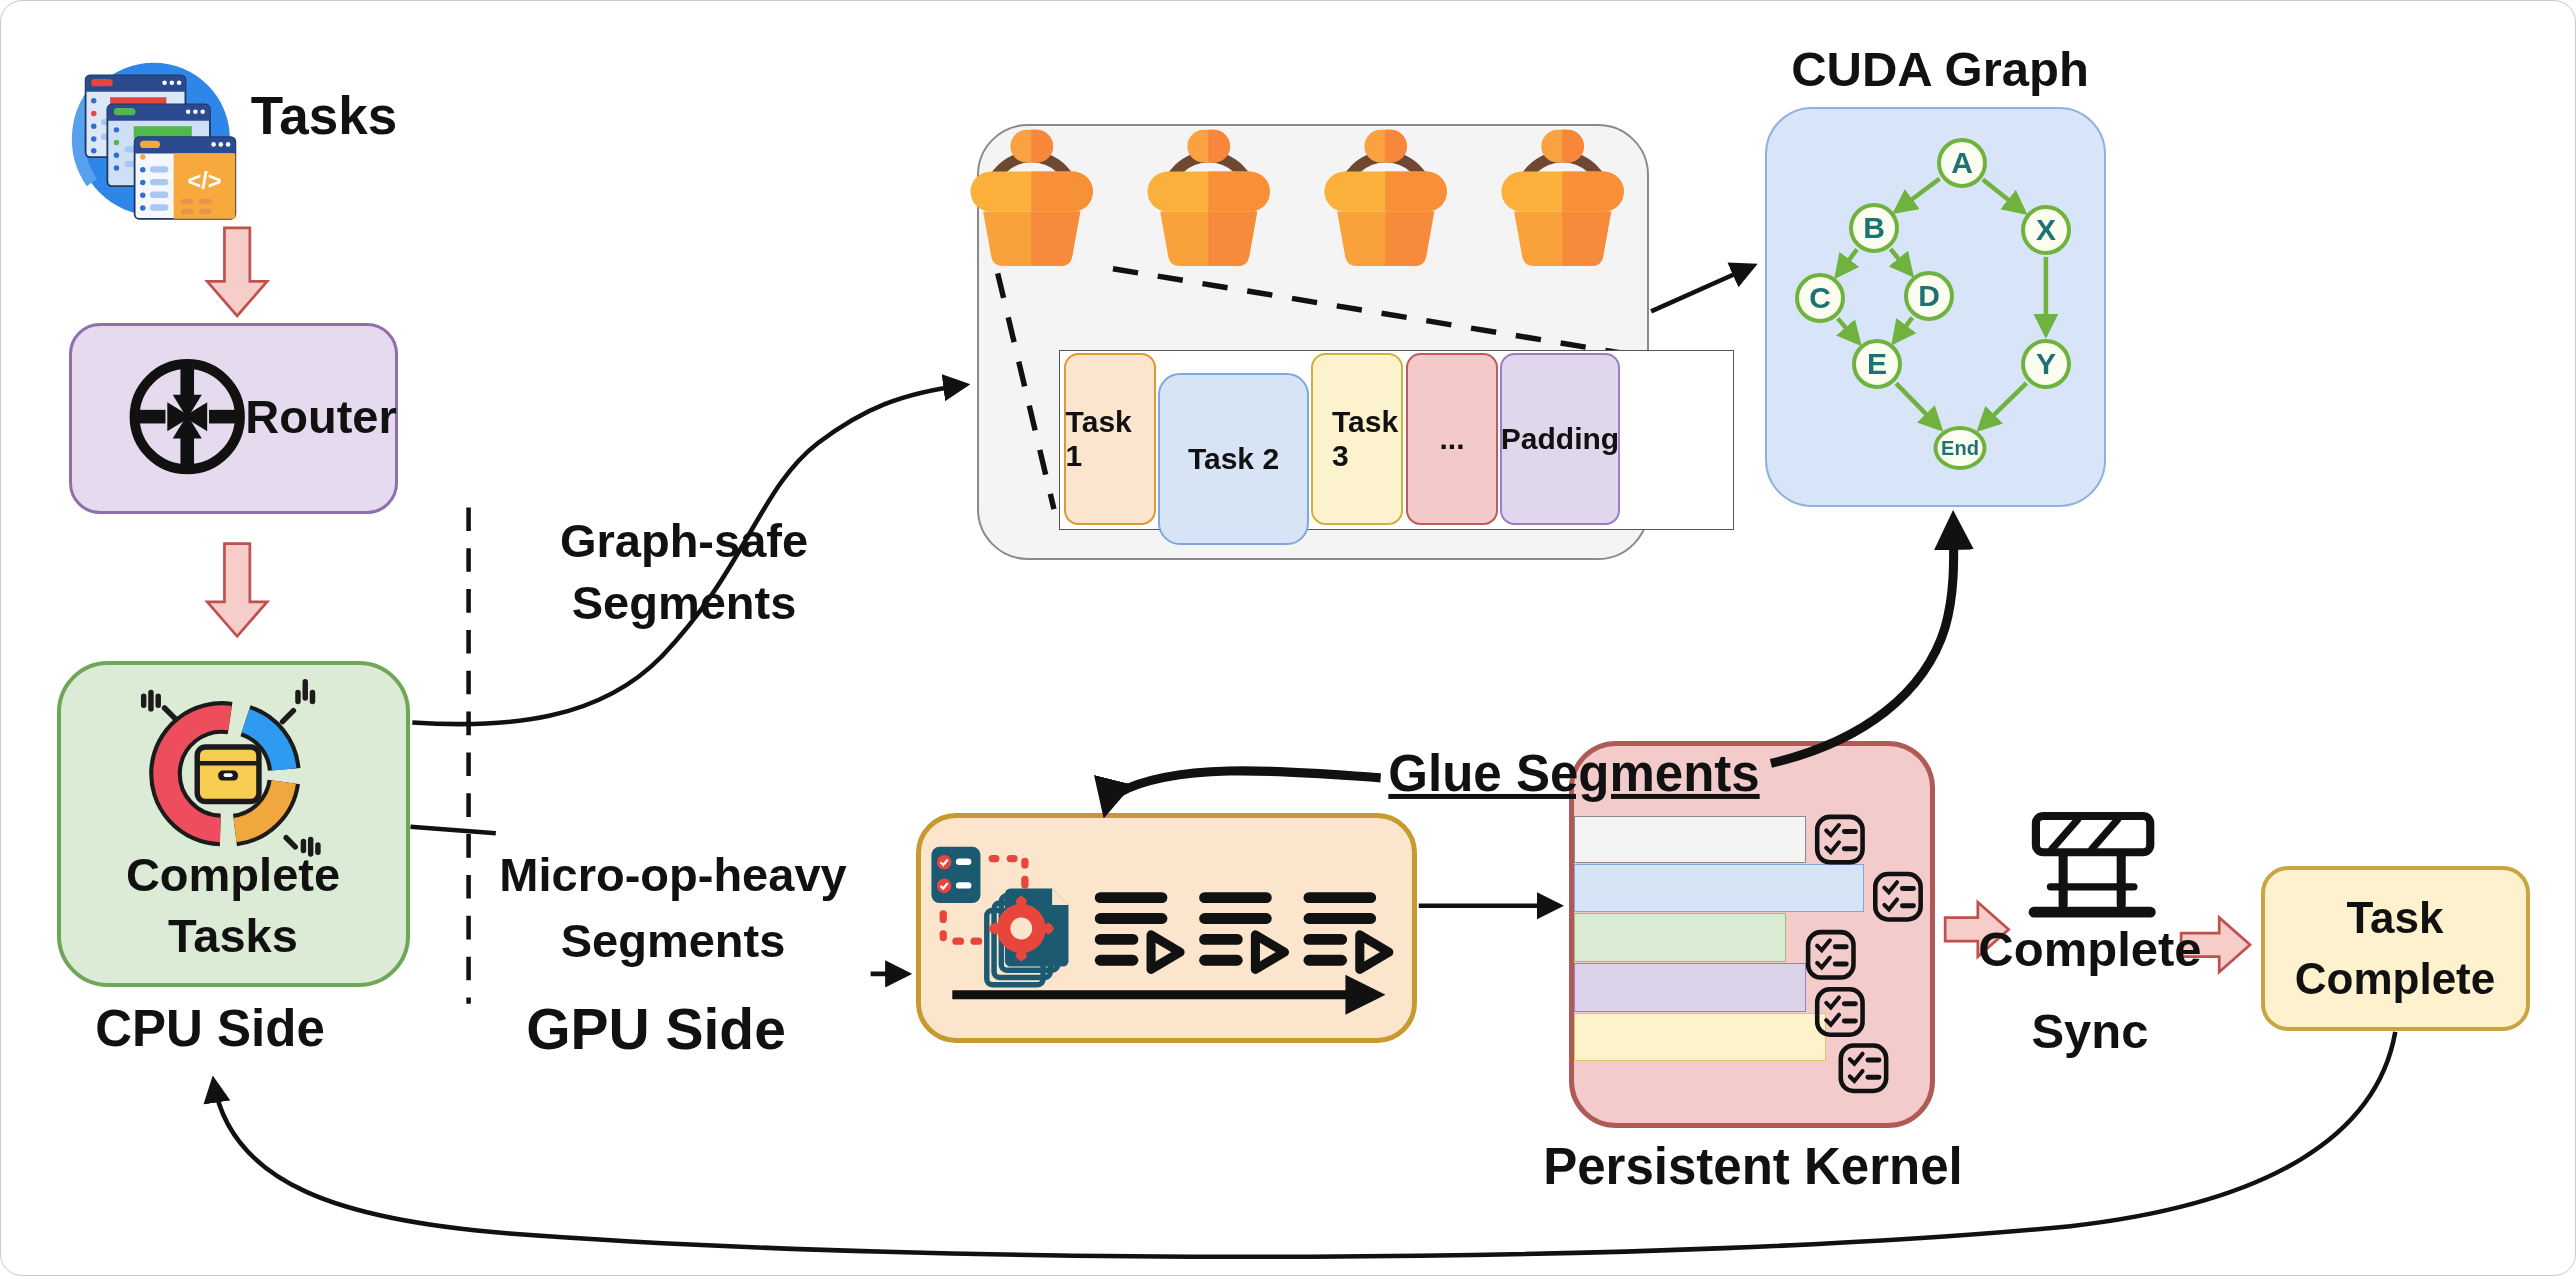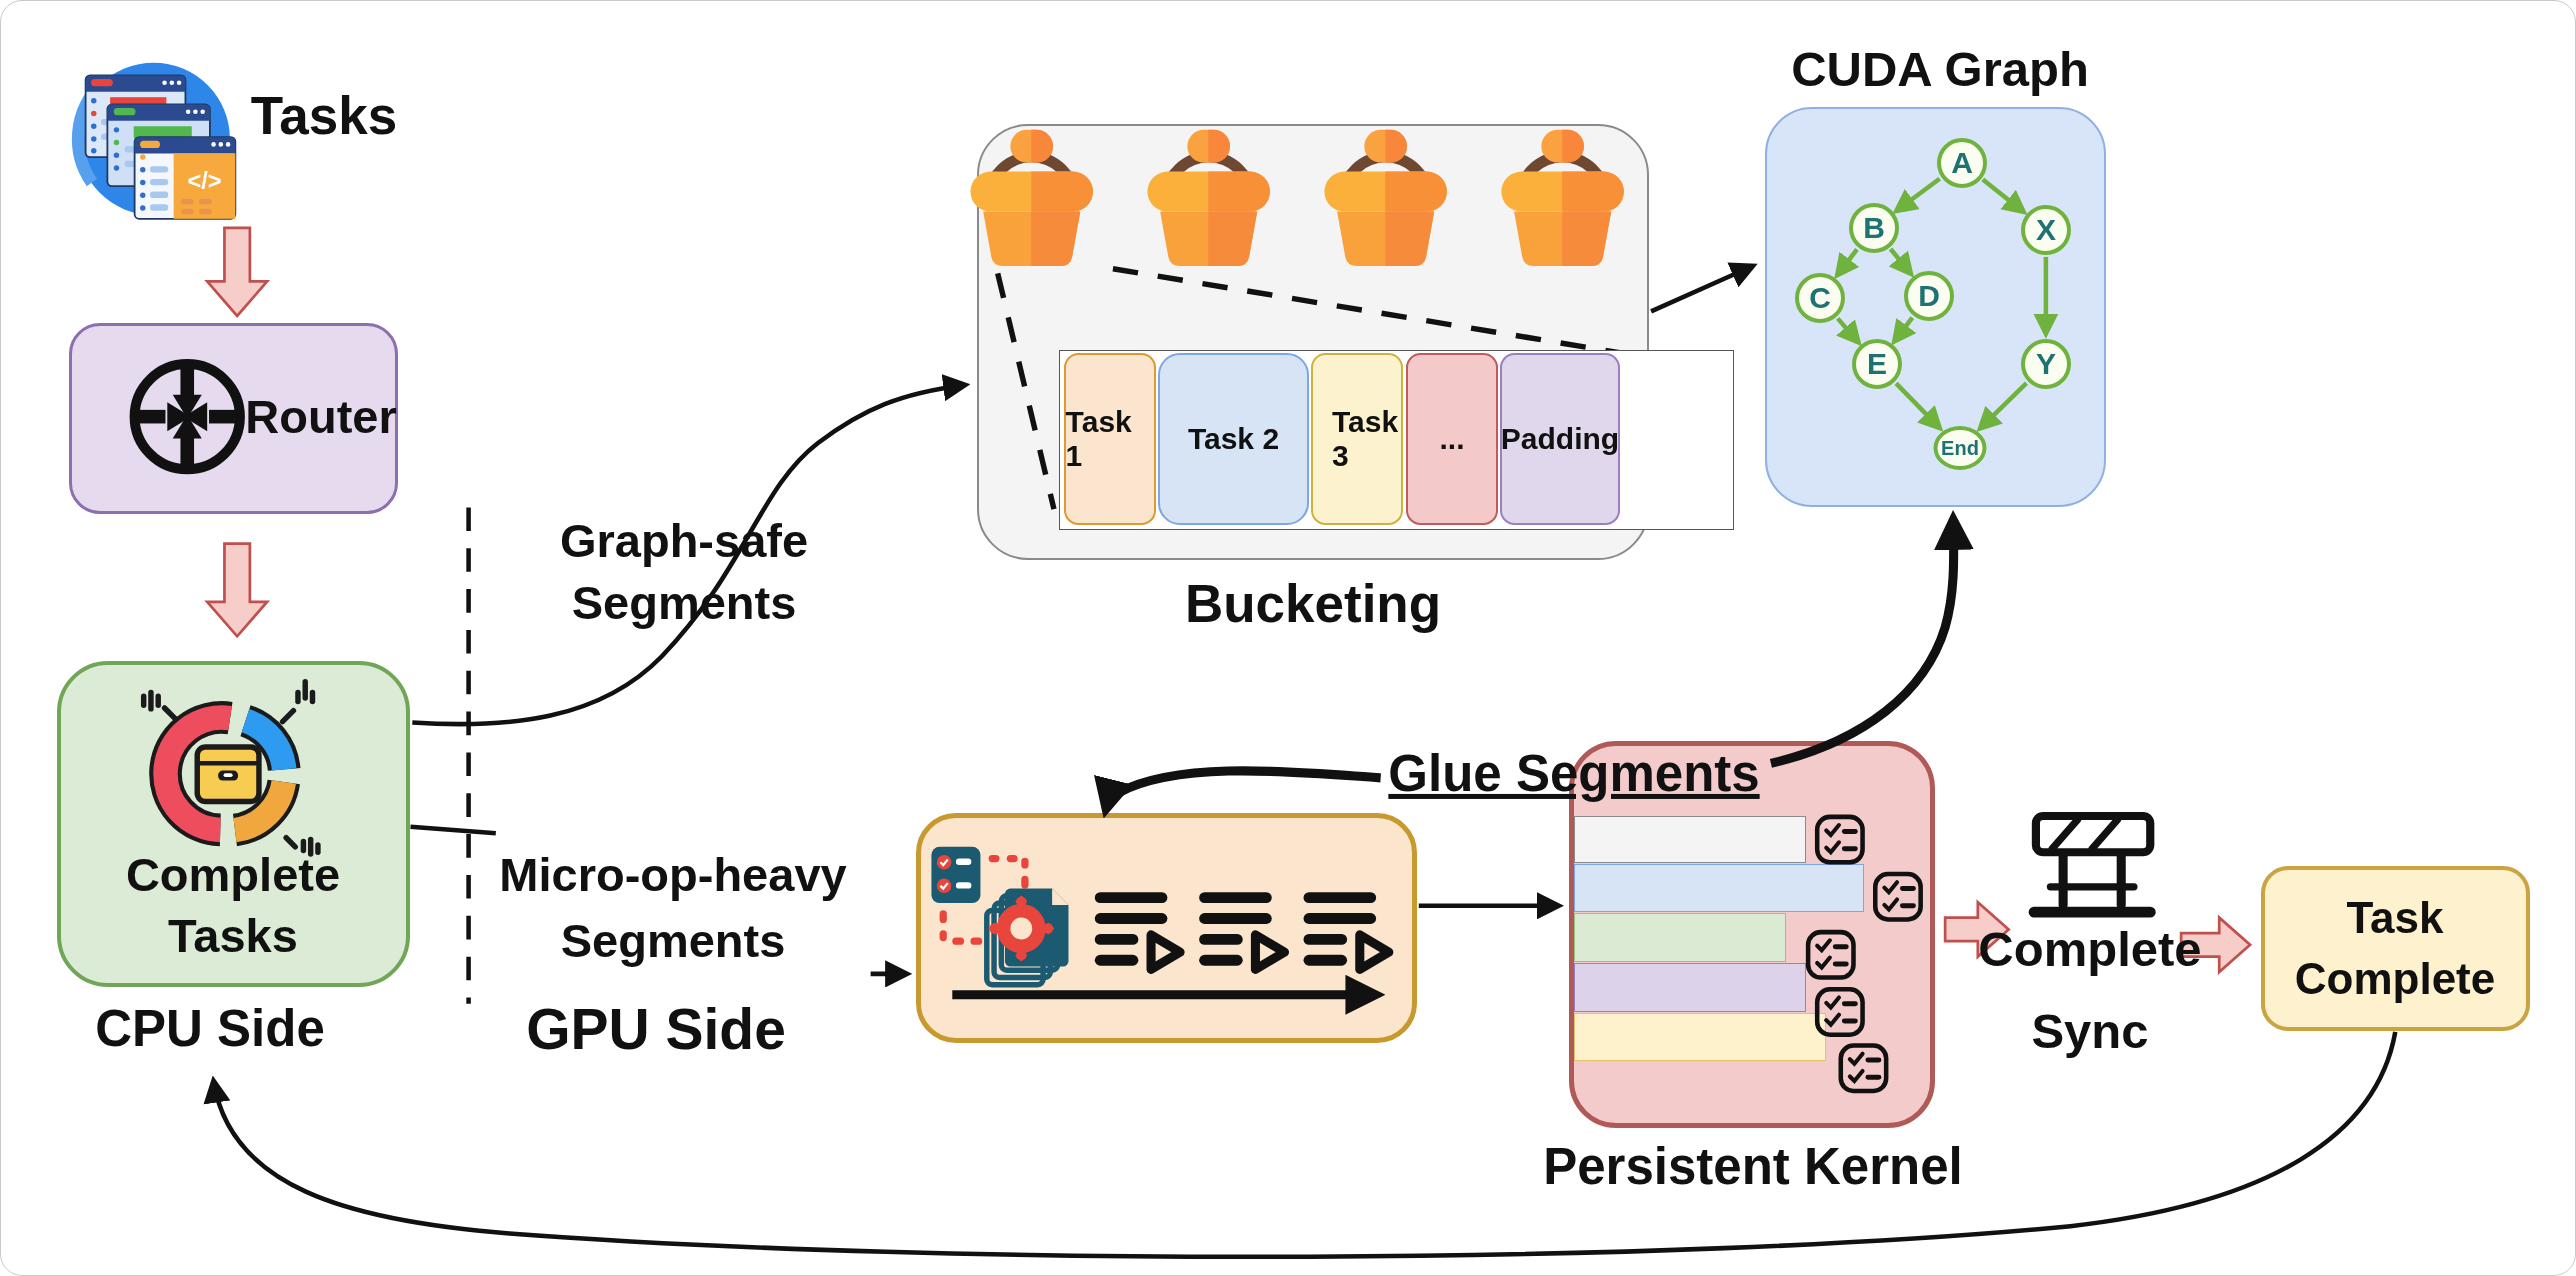--- a/index.html
+++ b/index.html
@@ -14,21 +14,21 @@
   .segmented-box{left:56px;top:660px;width:353px;height:326px;background:#DCEBD5;border:4.5px solid #70A658;border-radius:51px;z-index:2;}
   .bucketing-box{left:976px;top:123px;width:672px;height:436px;background:#F4F4F4;border:2.7px solid #8A8A8A;border-radius:51px;z-index:2;}
   .cuda-box{left:1764px;top:106px;width:341px;height:400px;background:#D8E4F7;border:2.7px solid #8FB1E2;border-radius:47px;z-index:2;}
   .dq-box{left:915px;top:812px;width:501px;height:230px;background:#FCE5CD;border:5.4px solid #C8992E;border-radius:40px;z-index:2;}
   .pk-box{left:1568px;top:740px;width:366px;height:387px;background:#F3CBCB;border:5.4px solid #B05A58;border-radius:47px;z-index:2;}
   .tc-box{left:2260px;top:865px;width:269px;height:165px;background:#FEF2CE;border:4.5px solid #C9A441;border-radius:27px;z-index:2;}
   
   .cellrow{left:1058px;top:349px;width:675px;height:180px;border:1.8px solid #555;background:#fff;z-index:8;}
   .cell{position:absolute;top:1.8px;height:172px;border-radius:14.5px;display:flex;align-items:center;justify-content:center;font-weight:bold;font-size:30px;color:#111;box-sizing:border-box;z-index:9;}
   .cell1{left:3.6px;width:92px;background:#FCE5CE;border:2.7px solid #DD9933;}
-  .cell2{left:98px;width:151px;background:#D7E4F5;border:2.7px solid #7EA6E0;border-radius:22px;}
+  .cell2{left:98px;width:151px;background:#D7E4F5;border:2.7px solid #7EA6E0;border-radius:22px;margin-top:20px;}
   .cell3{left:251px;width:92px;background:#FCF2CE;border:2.7px solid #CCB33F;padding-left:19px;}
   .cell4{left:346px;width:92px;background:#F3C9C9;border:2.7px solid #C05B5B;}
   .cell5{left:440px;width:120px;background:#E0D7EC;border:2.7px solid #9C7FC0;}
   
   .node{position:absolute;width:50px;height:50px;border-radius:50%;background:#FBFDF0;border:4.5px solid #6FB33E;color:#1E7272;display:flex;align-items:center;justify-content:center;font-weight:bold;font-size:30px;transform:translate(-50%,-50%);z-index:8;box-sizing:border-box;}
   .node.end{width:53px;height:44px;font-size:20px;}
   
   .bar{position:absolute;left:0;box-sizing:border-box;z-index:3;}
   .bar1{top:70px;width:232px;height:47px;background:#F4F4F4;border:1.8px solid #8A8A8A;}
   .bar2{top:118px;width:290px;height:48px;background:#D7E4F5;border:1.8px solid #7EA6E0;}
@@ -310,21 +310,20 @@
   <div class="lbl toplayer" style="left:672px;top:940px;font-size:47px;">Segments</div>
   <div class="lbl toplayer" style="left:1573px;top:773px;font-size:51px;text-decoration:underline;">Glue Segments</div>
 
   <div class="box cellrow toplayer">
     <div class="cell cell1">Task 1</div>
     <div class="cell cell2">Task 2</div>
     <div class="cell cell3">Task 3</div>
     <div class="cell cell4">...</div>
     <div class="cell cell5">Padding</div>
   </div>
-  <div class="lbl toplayer" style="left:1312px;top:603px;font-size:53px;">Bucketing</div>
 
   <div class="lbl toplayer" style="left:1939px;top:69px;font-size:49px;">CUDA Graph</div>
   <div class="node" style="left:1961px;top:162px;">A</div>
   <div class="node" style="left:1873px;top:227px;">B</div>
   <div class="node" style="left:2045px;top:229px;">X</div>
   <div class="node" style="left:1819px;top:297px;">C</div>
   <div class="node" style="left:1928px;top:295px;">D</div>
   <div class="node" style="left:1876px;top:363px;">E</div>
   <div class="node" style="left:2045px;top:363px;">Y</div>
   <div class="node end" style="left:1959px;top:447px;">End</div>

